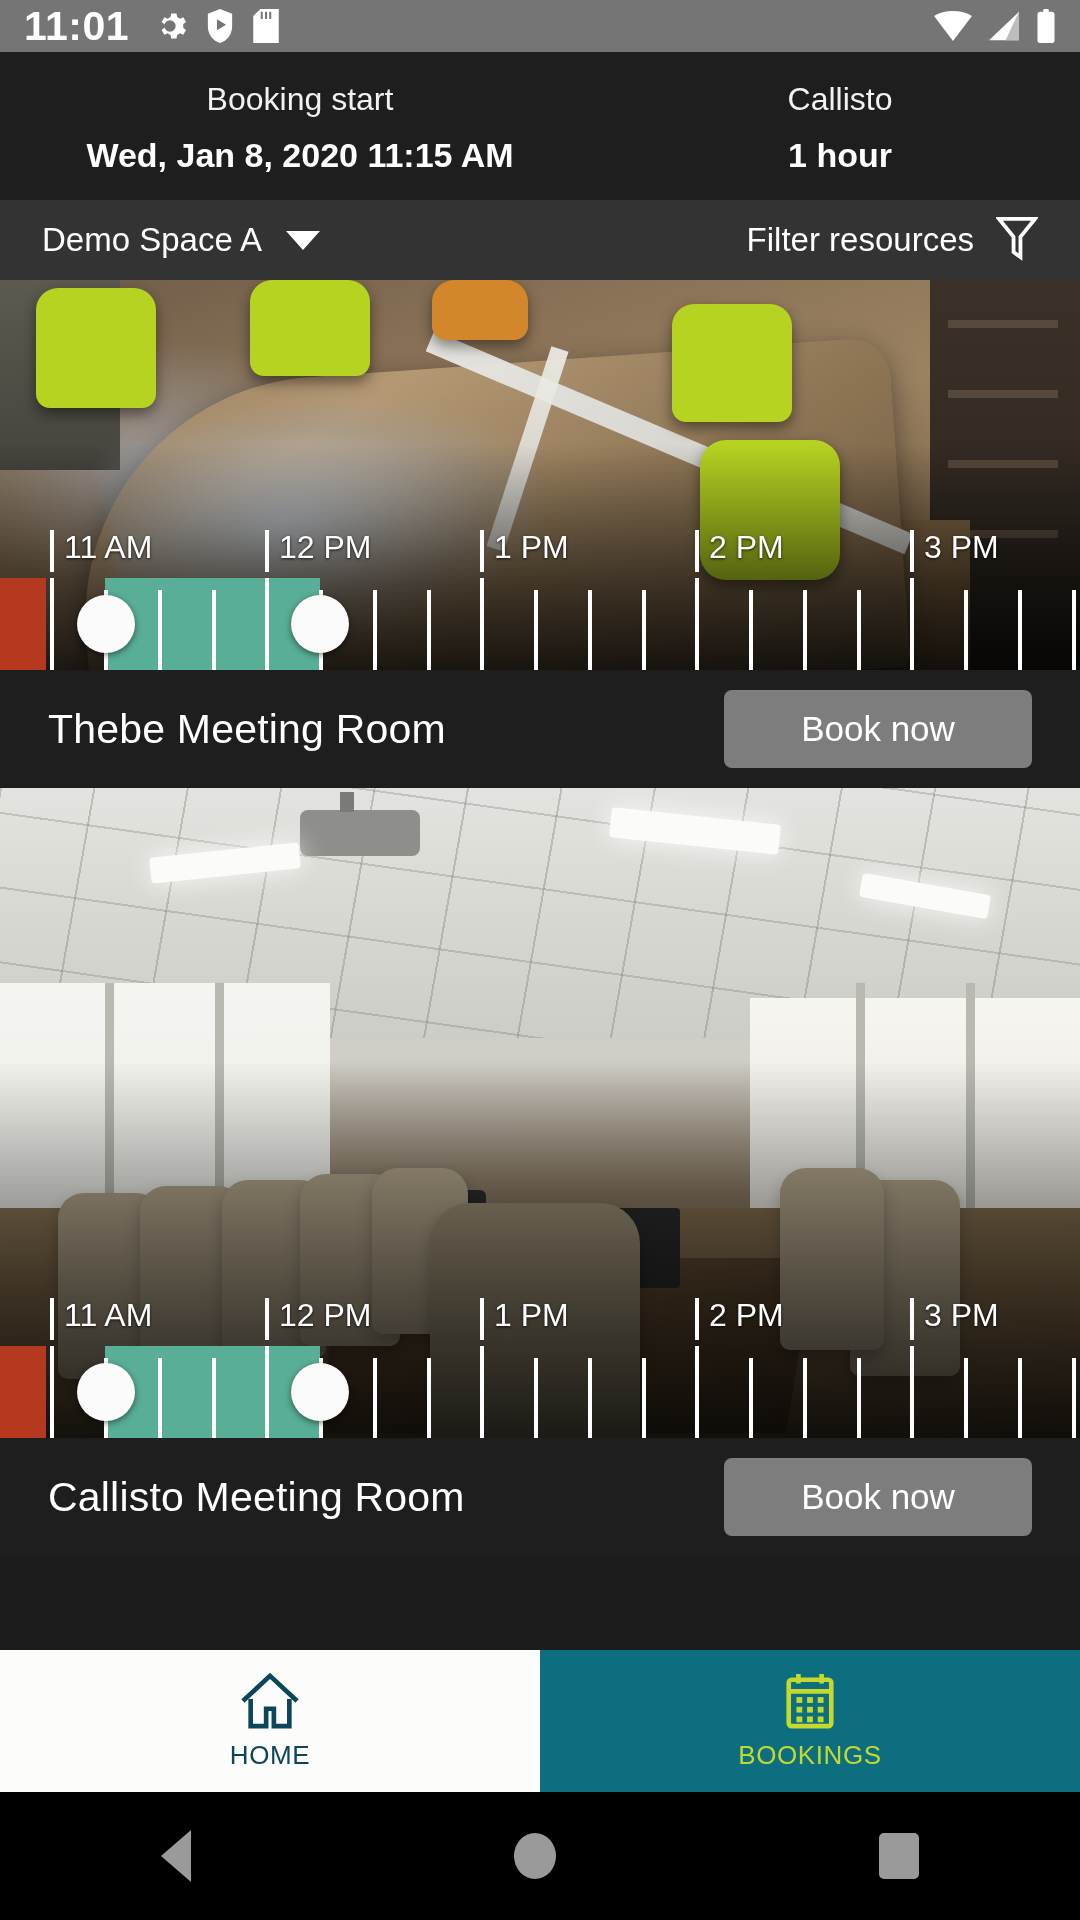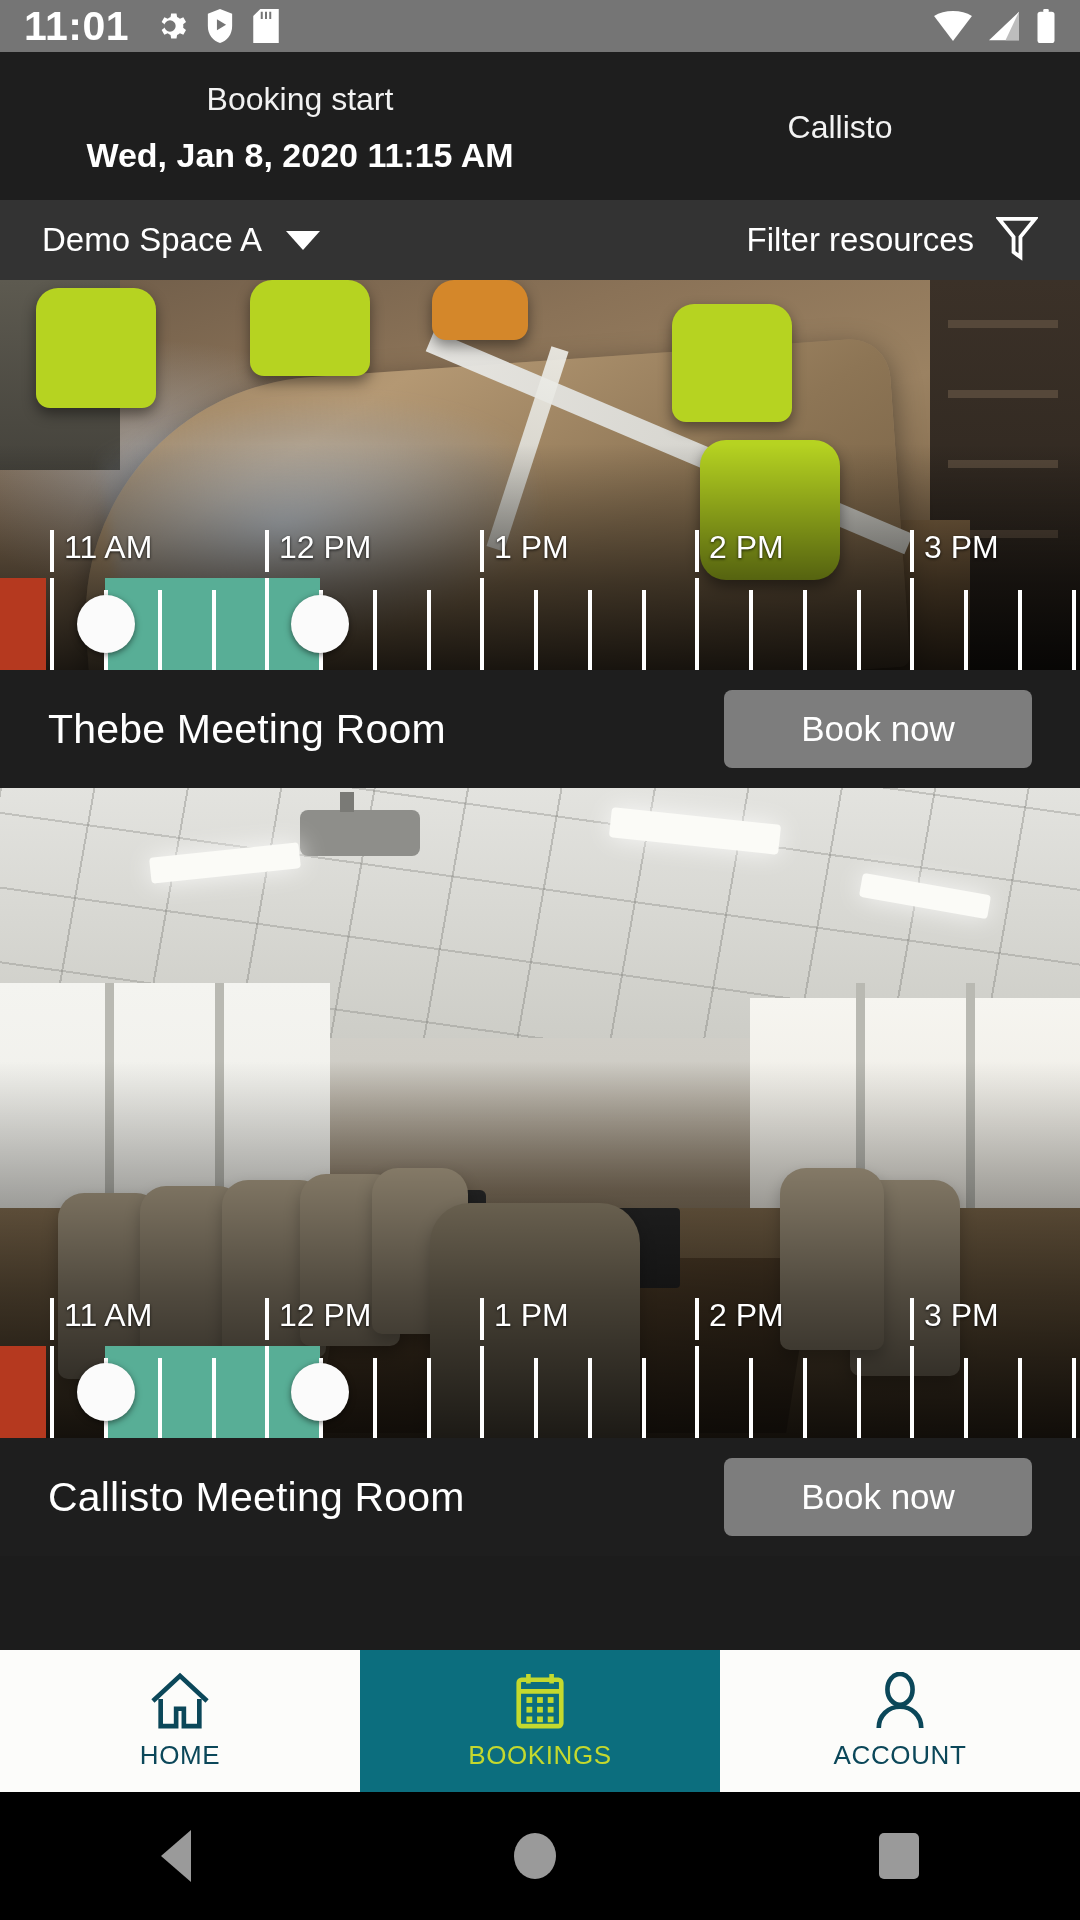--- a/index.html
+++ b/index.html
@@ -232,20 +232,21 @@
     </div>
   </div>
 
   <div class="bookinfo">
     <div class="bi-col start">
       <div class="bi-label">Booking start</div>
       <div class="bi-value">Wed, Jan 8, 2020 11:15 AM</div>
     </div>
     <div class="bi-col dur">
       <div class="bi-label">Callisto</div>
+      <div class="bi-value">1 hour</div>
     </div>
   </div>
 
   <div class="filterbar">
     <div class="space-sel">
       <span class="space-name">Demo Space A</span>
       <span class="caret"></span>
     </div>
     <div class="fb-spacer"></div>
     <div class="filter-res">
@@ -453,29 +454,20 @@
             <rect x="6" y="23" width="3" height="3"></rect>
               <rect x="11.5" y="23" width="3" height="3"></rect>
               <rect x="17" y="23" width="3" height="3"></rect>
           </g>
         </svg>
       </span>
       <span class="nav-label">BOOKINGS</span>
     </div>
 
 
-    <div class="nav-item">
-      <span class="nav-ico">
-        <svg width="58" height="58" viewBox="0 0 28 30" fill="none" stroke="#0b4759" stroke-width="2.4">
-          <ellipse cx="14" cy="9" rx="6.5" ry="8"></ellipse>
-            <path d="M3 29c0-6.5 4.9-11 11-11s11 4.5 11 11"></path>
-        </svg>
-      </span>
-      <span class="nav-label">ACCOUNT</span>
-    </div>
   </div>
 
   <div class="sysnav">
     <span class="sys-back"></span>
     <span class="sys-home"></span>
     <span class="sys-rec"></span>
   </div>
 
 </div>
 

